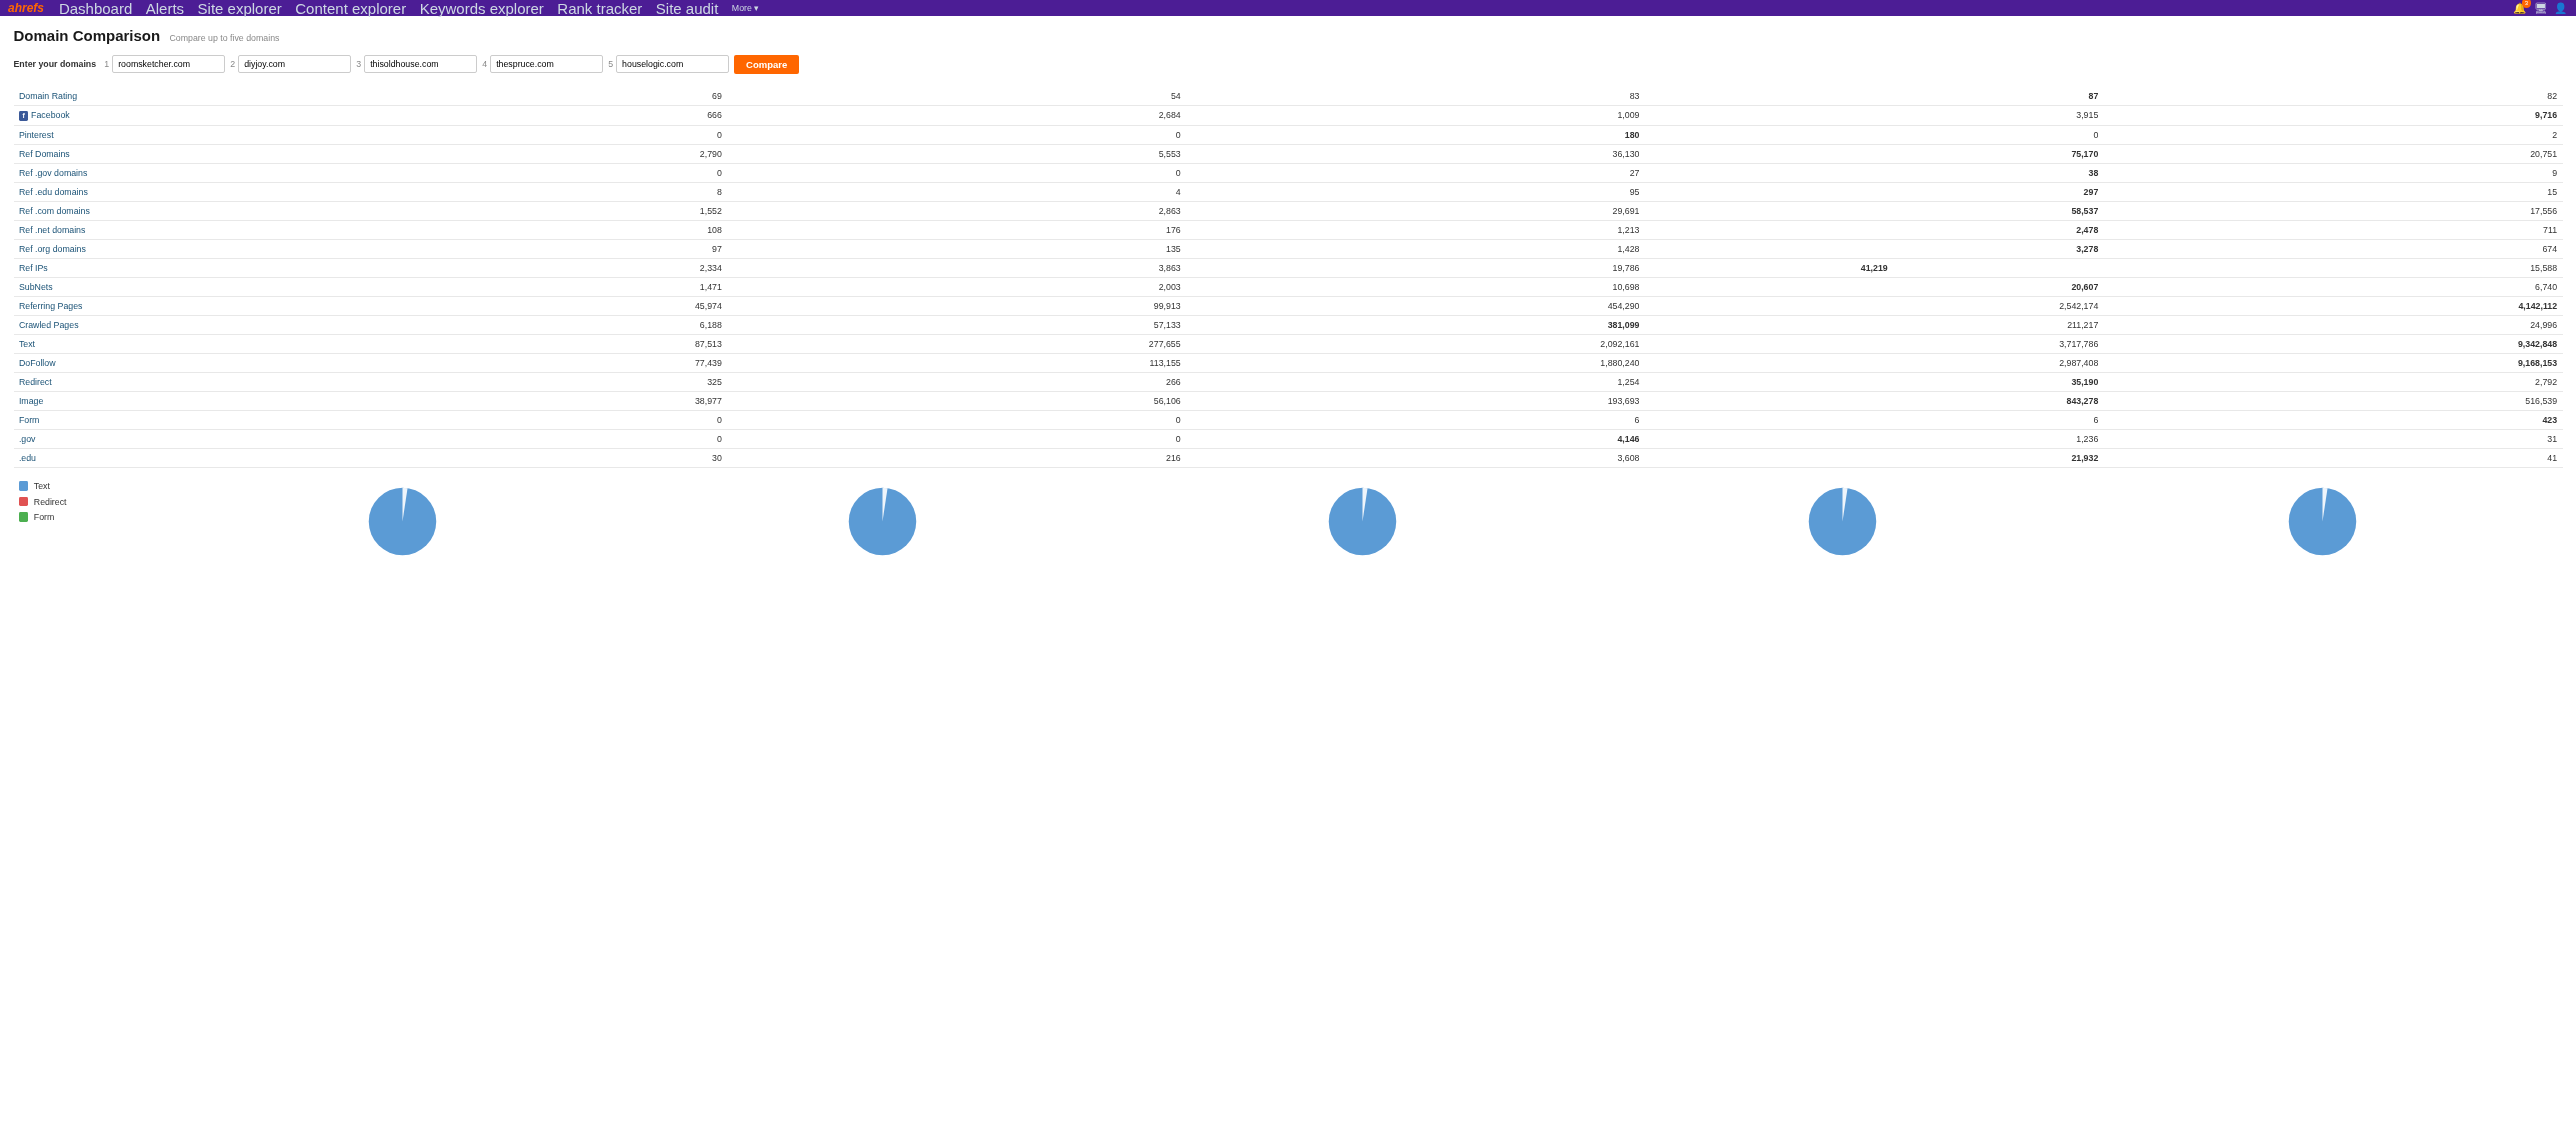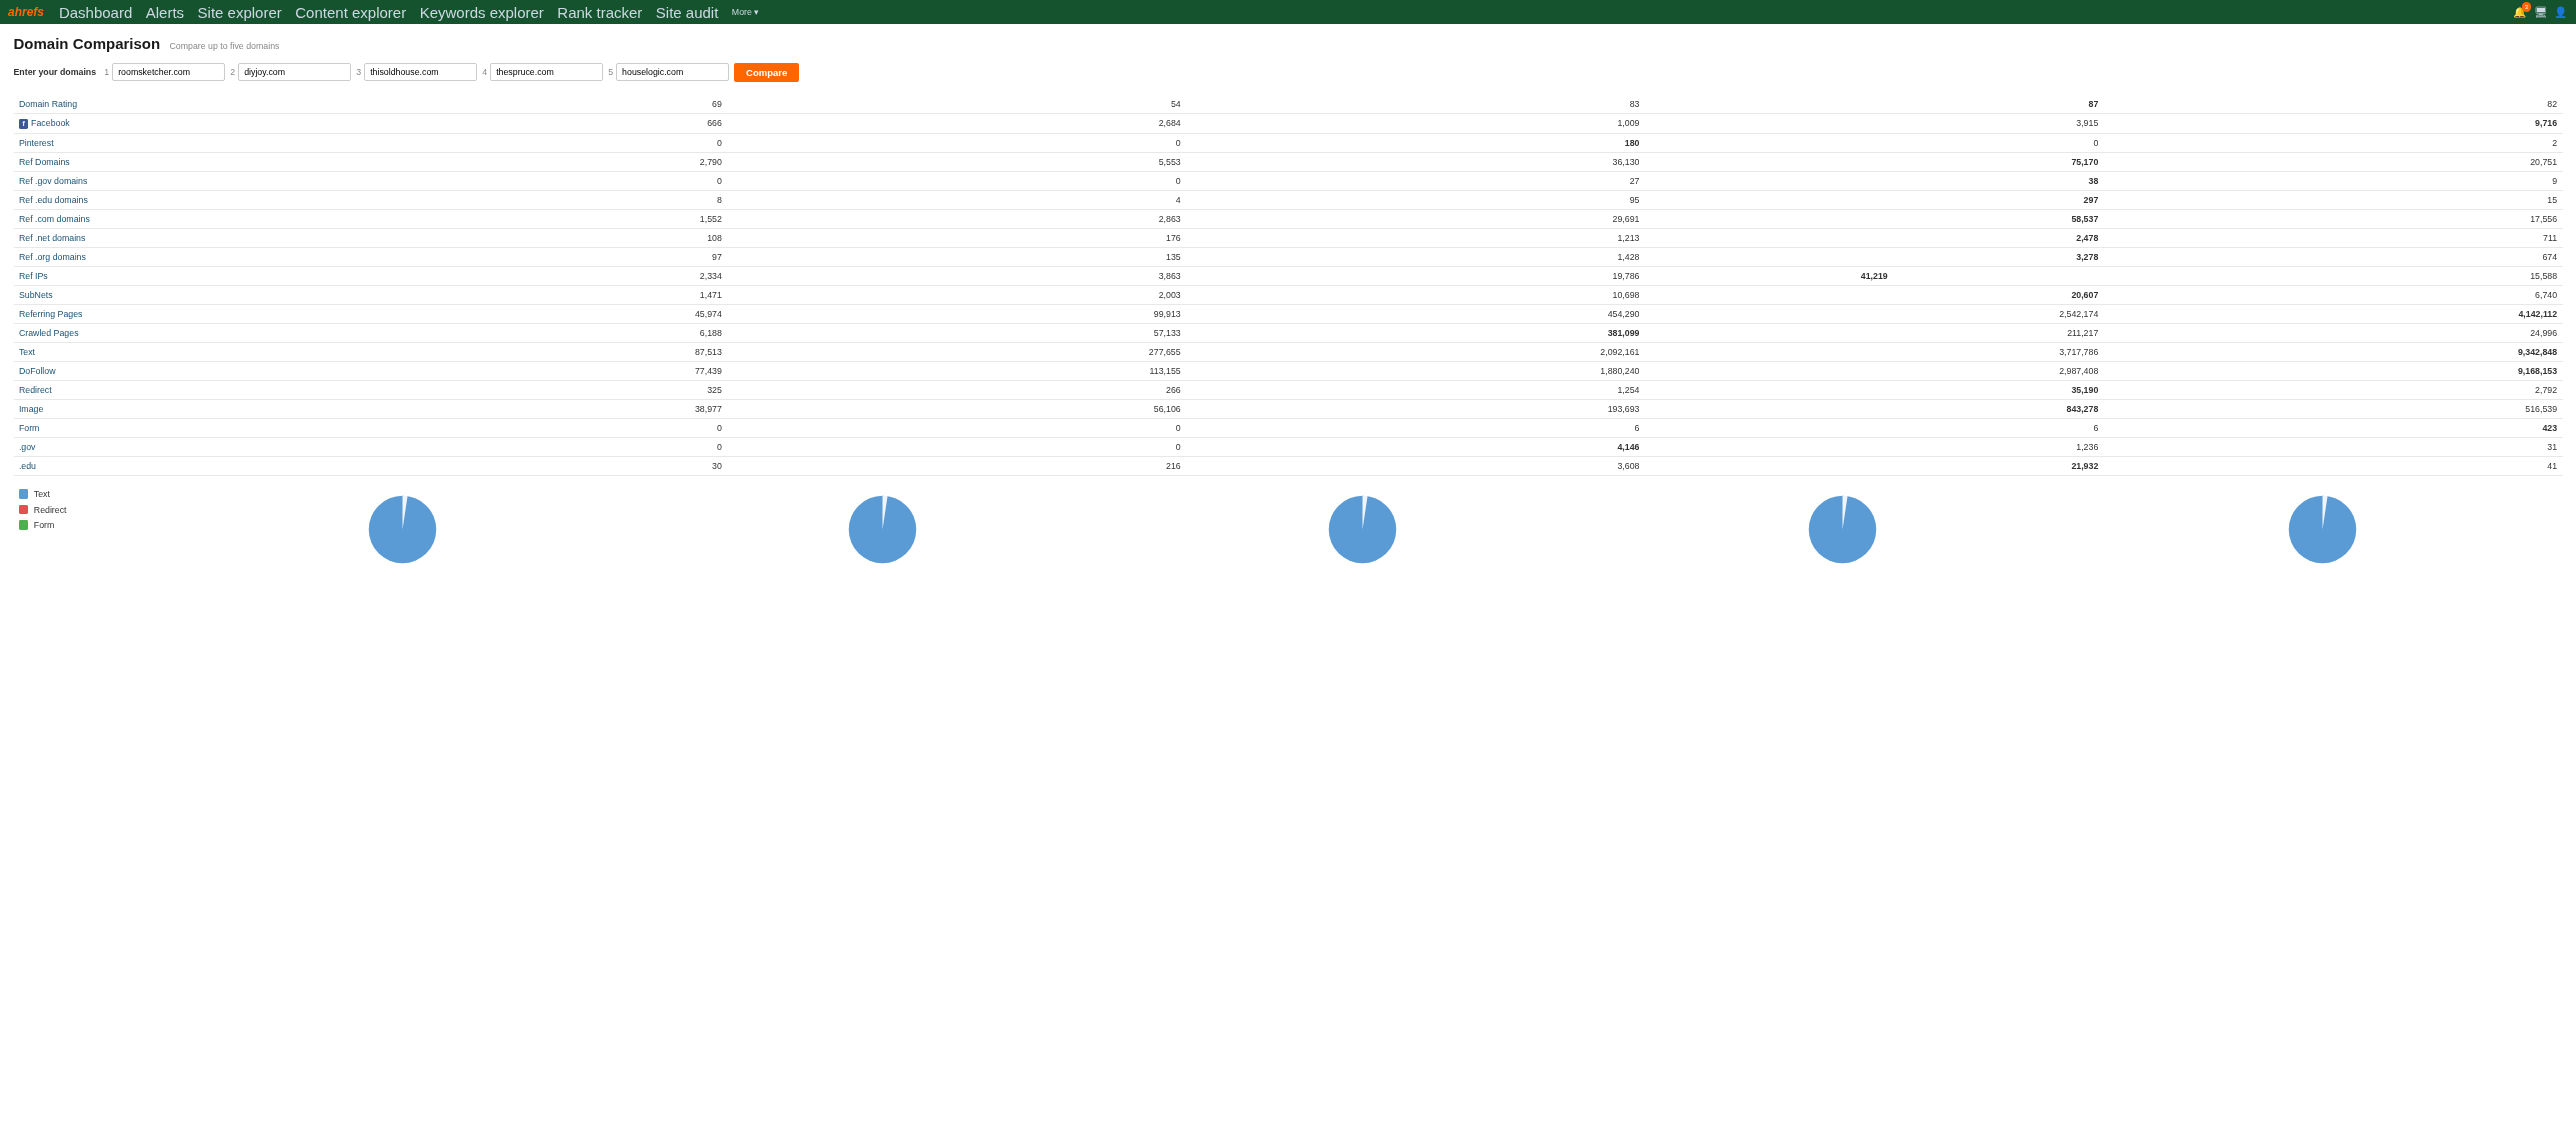--- a/index.html
+++ b/index.html
@@ -1,24 +1,24 @@
 <!DOCTYPE html>
 <html style="font-size:10.8px"><head>
   <meta charset="utf-8">
   <style>
     * { box-sizing: border-box; margin: 0; padding: 0; }
     body { font-family: Arial, sans-serif; font-size: 8.8px; color: #333; background: #fff; }
 
     
     .navbar {
-      background: #14532d;
+      background: #4c1d95;
       display: flex;
       align-items: center;
       padding: 0 8px;
-      height: 24px;
+      height: 16px;
       gap: 2.7px;
     }
     .navbar .logo {
       color: #ff6600;
       font-weight: 900;
       font-size: 12px;
       margin-right: 6.8px;
       font-style: italic;
     }
     .navbar a {

